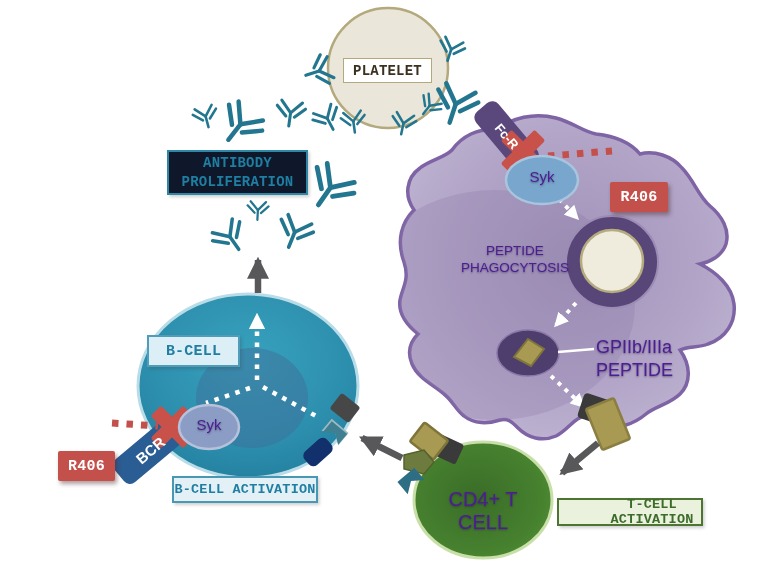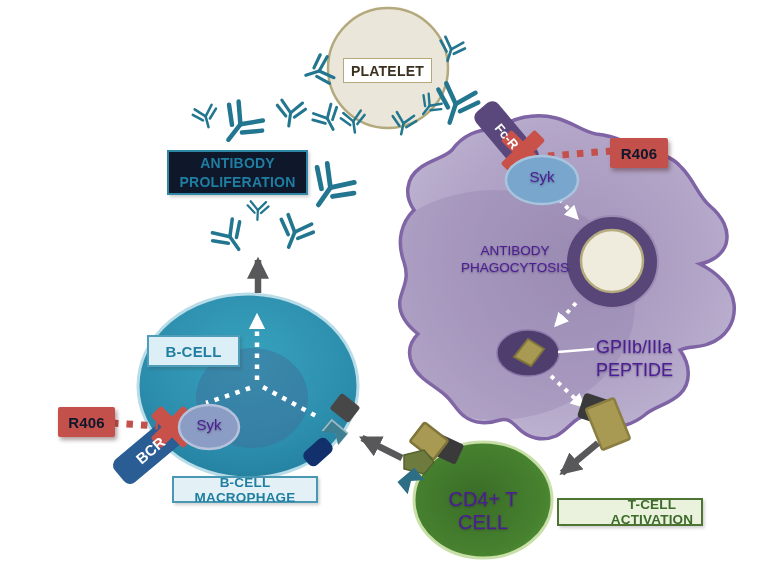--- a/index.html
+++ b/index.html
@@ -1,29 +1,29 @@
 <!DOCTYPE html>
 <html><head>
 <meta charset="utf-8">
 <style>
   html,body{margin:0;padding:0;background:#fff;}
   #fig{position:relative;width:758px;height:564px;background:#ffffff;overflow:hidden;
        font-family:"Liberation Sans",sans-serif;}
   #fig svg.layer{position:absolute;left:0;top:0;}
   .abs{position:absolute;box-sizing:border-box;}
   .box{display:flex;align-items:center;justify-content:center;text-align:center;
-       font-weight:700;letter-spacing:.2px;box-shadow:1.5px 2px 3px rgba(60,60,60,.25);}
+       font-weight:700;letter-spacing:.2px;box-shadow:1.5px 2px 3px rgba(60,60,60,.25);font-family:Liberation Mono, monospace;}
   .platelet-box{background:#ffffff;border:1.5px solid #b3a97c;color:#3b3121;font-size:14px;box-shadow:none;}
   .teal-box{background:#0f172a;border:2px solid #2f87a6;color:#1f7ea1;font-size:14px;line-height:1.35;}
   .bcell-box{background:#ddeff6;border:2px solid #4f9db8;color:#1f7ea1;font-size:15px;}
   .bact-box{background:#e3f1f7;border:2px solid #4898b4;color:#1f7ea1;font-size:13.5px;}
   .macro-box{background:#f1edf7;border:2.5px solid #6a4f96;color:#4b3a77;font-size:14.5px;}
   .tact-box{background:#eaf1dd;border:2px solid #4e7434;color:#3c6b2a;font-size:13.5px;padding-left:44px;}
-  .red-box{background:#c4504c;border:none;color:#0f172a;font-size:15px;
-           box-shadow:2px 3px 4px rgba(80,40,40,.45);border-radius:2px;}
+  .red-box{background:#c4504c;border:none;color:#ffffff;font-size:15px;
+           box-shadow:2px 3px 4px rgba(80,40,40,.45);border-radius:2px;margin-top:44px;}
   .wtxt{color:#4c1d95;font-weight:400;text-align:center;
         text-shadow:0 1px 2px rgba(40,30,60,.5);}
   .rot{display:flex;align-items:center;justify-content:center;color:#fff;font-weight:700;}
 </style>
 </head>
 <body>
 
 <div id="fig">
 
   <svg class="layer" width="758" height="564" viewBox="0 0 758 564">
@@ -174,31 +174,31 @@
 
   <div class="abs box teal-box" style="left:167px;top:150px;width:141px;height:45px;padding:2px">ANTIBODY PROLIFERATION</div>
 
 
   <div class="abs rot" style="left:477px;top:124px;width:60px;height:24px;font-size:13px;transform:rotate(50deg)">Fc-R</div>
 
   <div class="abs box red-box" style="left:610px;top:138px;width:58px;height:30px">R406</div>
 
   <div class="abs wtxt" style="left:512px;top:168px;width:60px;font-size:15px">Syk</div>
 
-  <div class="abs wtxt" style="left:445px;top:243px;width:140px;font-size:13.5px;line-height:1.25">ANTIBODY PHAGOCYTOSIS</div>
+  <div class="abs wtxt" style="left:445px;top:243px;width:140px;font-size:13.5px;line-height:1.25">PEPTIDE PHAGOCYTOSIS</div>
 
   <div class="abs wtxt" style="left:596px;top:336px;width:100px;font-size:18px;line-height:1.3;text-align:left">GPIIb/IIIa PEPTIDE</div>
 
   <div class="abs box bcell-box" style="left:147px;top:335px;width:93px;height:32px">B-CELL</div>
 
   <div class="abs rot" style="left:120px;top:438px;width:60px;height:24px;font-size:15px;transform:rotate(-40deg)">BCR</div>
 
   <div class="abs box red-box" style="left:58px;top:407px;width:57px;height:30px">R406</div>
 
   <div class="abs wtxt" style="left:179px;top:416px;width:60px;font-size:15px">Syk</div>
 
-  <div class="abs box bact-box" style="left:172px;top:476px;width:146px;height:27px">B-CELL MACROPHAGE</div>
+  <div class="abs box bact-box" style="left:172px;top:476px;width:146px;height:27px">B-CELL ACTIVATION</div>
 
   <div class="abs wtxt" style="left:423px;top:488px;width:120px;font-size:20px">CD4+ T CELL</div>
 
   <div class="abs box tact-box" style="left:557px;top:498px;width:146px;height:28px">T-CELL ACTIVATION</div>
 
 </div>
 
 </body></html>

